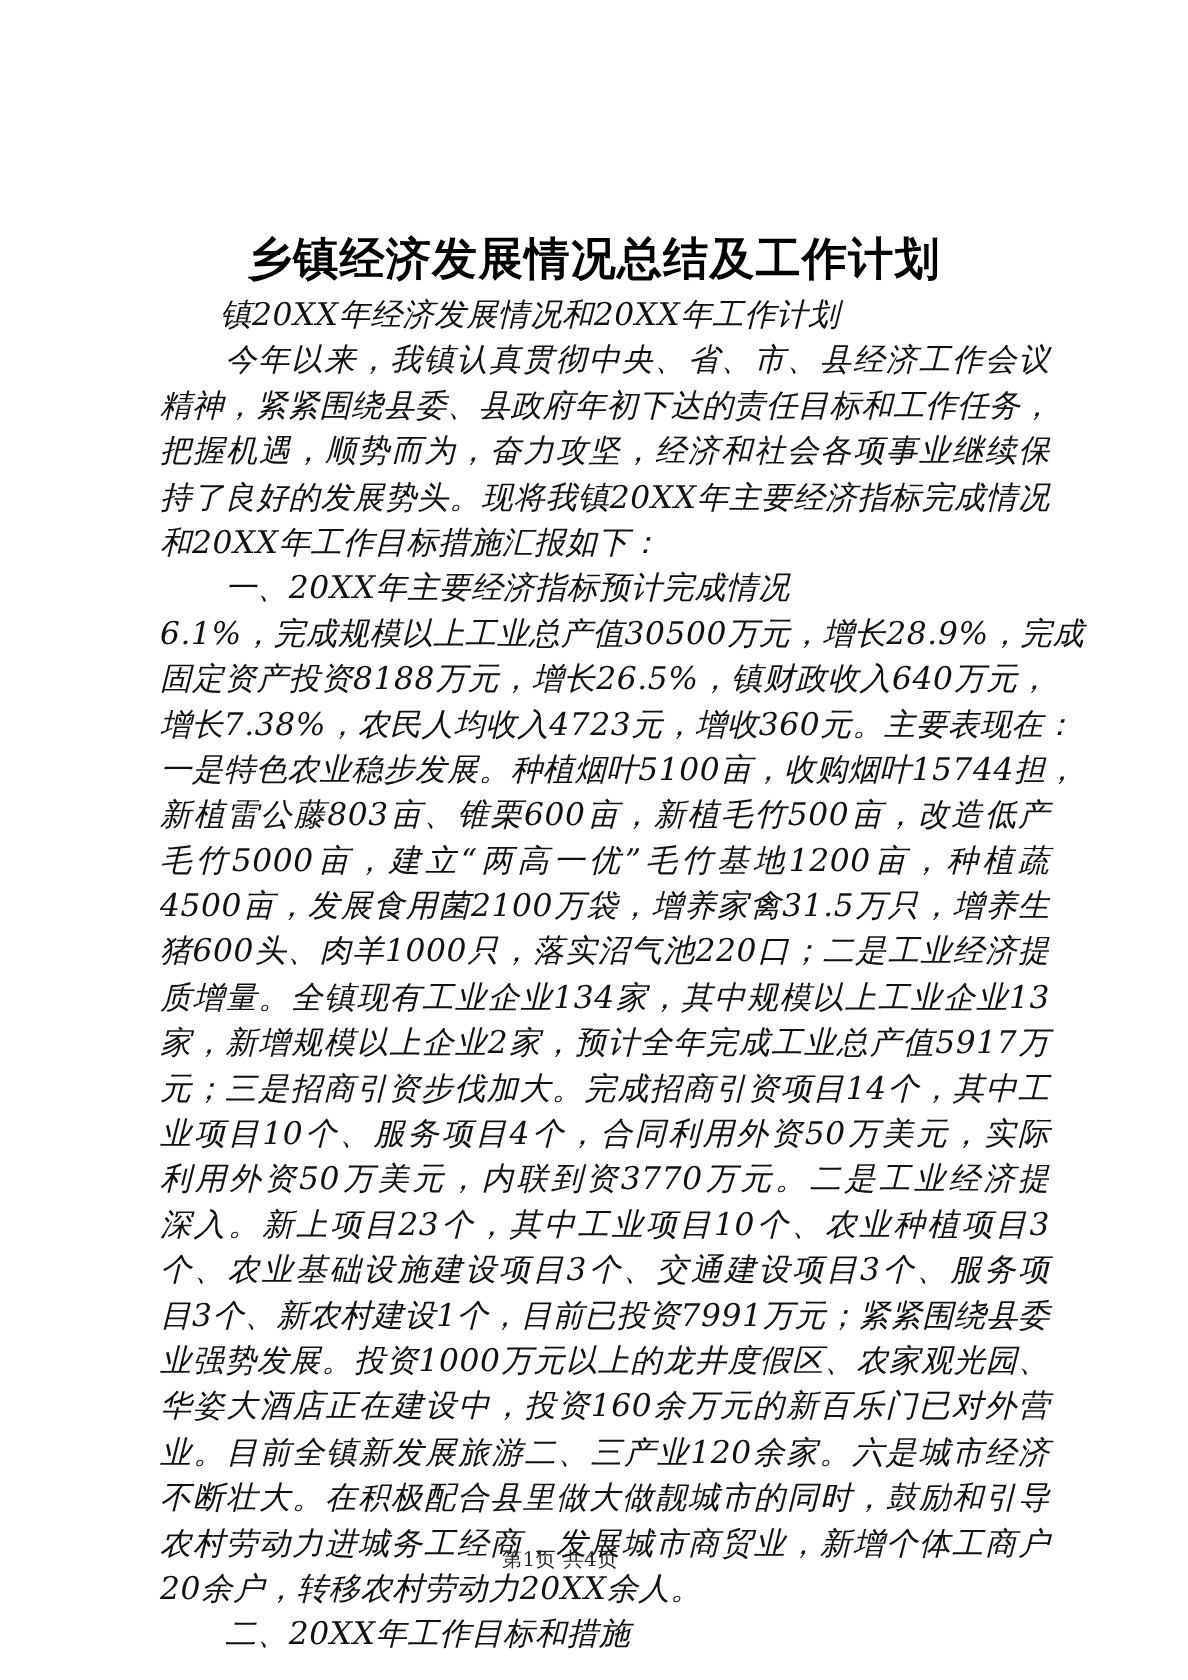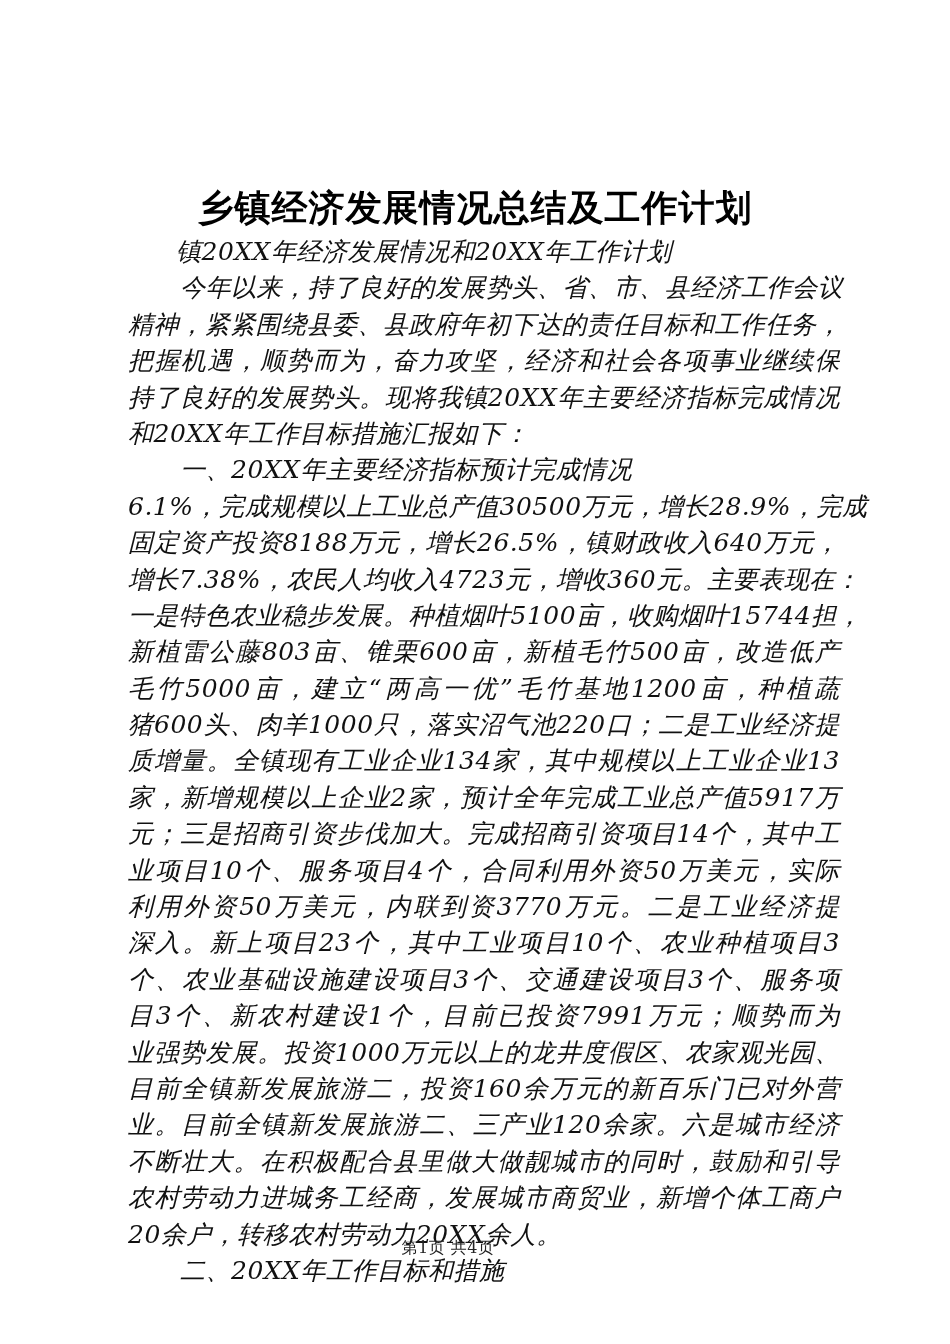--- a/index.html
+++ b/index.html
@@ -20,43 +20,44 @@
               font-size: 16px; color: #222; letter-spacing: 0.5px; }
   </style>
 </head>
 <body>
 
 <div class="page">
   <div class="title">乡镇经济发展情况总结及工作计划</div>
 
   <div class="body">
     <span class="line last indent-s">镇20XX年经济发展情况和20XX年工作计划</span>
-    <span class="line indent">今年以来，持了良好的发展势头、省、市、县经济工作会议</span>
+    <span class="line indent">今年以来，我镇认真贯彻中央、省、市、县经济工作会议</span>
     <span class="line">精神，紧紧围绕县委、县政府年初下达的责任目标和工作任务，</span>
     <span class="line">把握机遇，顺势而为，奋力攻坚，经济和社会各项事业继续保</span>
     <span class="line">持了良好的发展势头。现将我镇20XX年主要经济指标完成情况</span>
     <span class="line last">和20XX年工作目标措施汇报如下：</span>
     <span class="line last indent">一、20XX年主要经济指标预计完成情况</span>
     <span class="line">6.1%，完成规模以上工业总产值30500万元，增长28.9%，完成</span>
     <span class="line">固定资产投资8188万元，增长26.5%，镇财政收入640万元，</span>
     <span class="line">增长7.38%，农民人均收入4723元，增收360元。主要表现在：</span>
     <span class="line">一是特色农业稳步发展。种植烟叶5100亩，收购烟叶15744担，</span>
     <span class="line">新植雷公藤803亩、锥栗600亩，新植毛竹500亩，改造低产</span>
     <span class="line">毛竹5000亩，建立“两高一优”毛竹基地1200亩，种植蔬</span>
+    <span class="line">4500亩，发展食用菌2100万袋，增养家禽31.5万只，增养生</span>
     <span class="line">猪600头、肉羊1000只，落实沼气池220口；二是工业经济提</span>
     <span class="line">质增量。全镇现有工业企业134家，其中规模以上工业企业13</span>
     <span class="line">家，新增规模以上企业2家，预计全年完成工业总产值5917万</span>
     <span class="line">元；三是招商引资步伐加大。完成招商引资项目14个，其中工</span>
     <span class="line">业项目10个、服务项目4个，合同利用外资50万美元，实际</span>
     <span class="line">利用外资50万美元，内联到资3770万元。二是工业经济提</span>
     <span class="line">深入。新上项目23个，其中工业项目10个、农业种植项目3</span>
     <span class="line">个、农业基础设施建设项目3个、交通建设项目3个、服务项</span>
-    <span class="line">目3个、新农村建设1个，目前已投资7991万元；顺势而为</span>
+    <span class="line">目3个、新农村建设1个，目前已投资7991万元；紧紧围绕县委</span>
     <span class="line">业强势发展。投资1000万元以上的龙井度假区、农家观光园、</span>
-    <span class="line">目前全镇新发展旅游二，投资160余万元的新百乐门已对外营</span>
+    <span class="line">华姿大酒店正在建设中，投资160余万元的新百乐门已对外营</span>
     <span class="line">业。目前全镇新发展旅游二、三产业120余家。六是城市经济</span>
     <span class="line">不断壮大。在积极配合县里做大做靓城市的同时，鼓励和引导</span>
     <span class="line">农村劳动力进城务工经商，发展城市商贸业，新增个体工商户</span>
     <span class="line last">20余户，转移农村劳动力20XX余人。</span>
     <span class="line last indent">二、20XX年工作目标和措施</span>
   </div>
 
   <div class="footer">第1页 共4页</div>
 </div>
 

